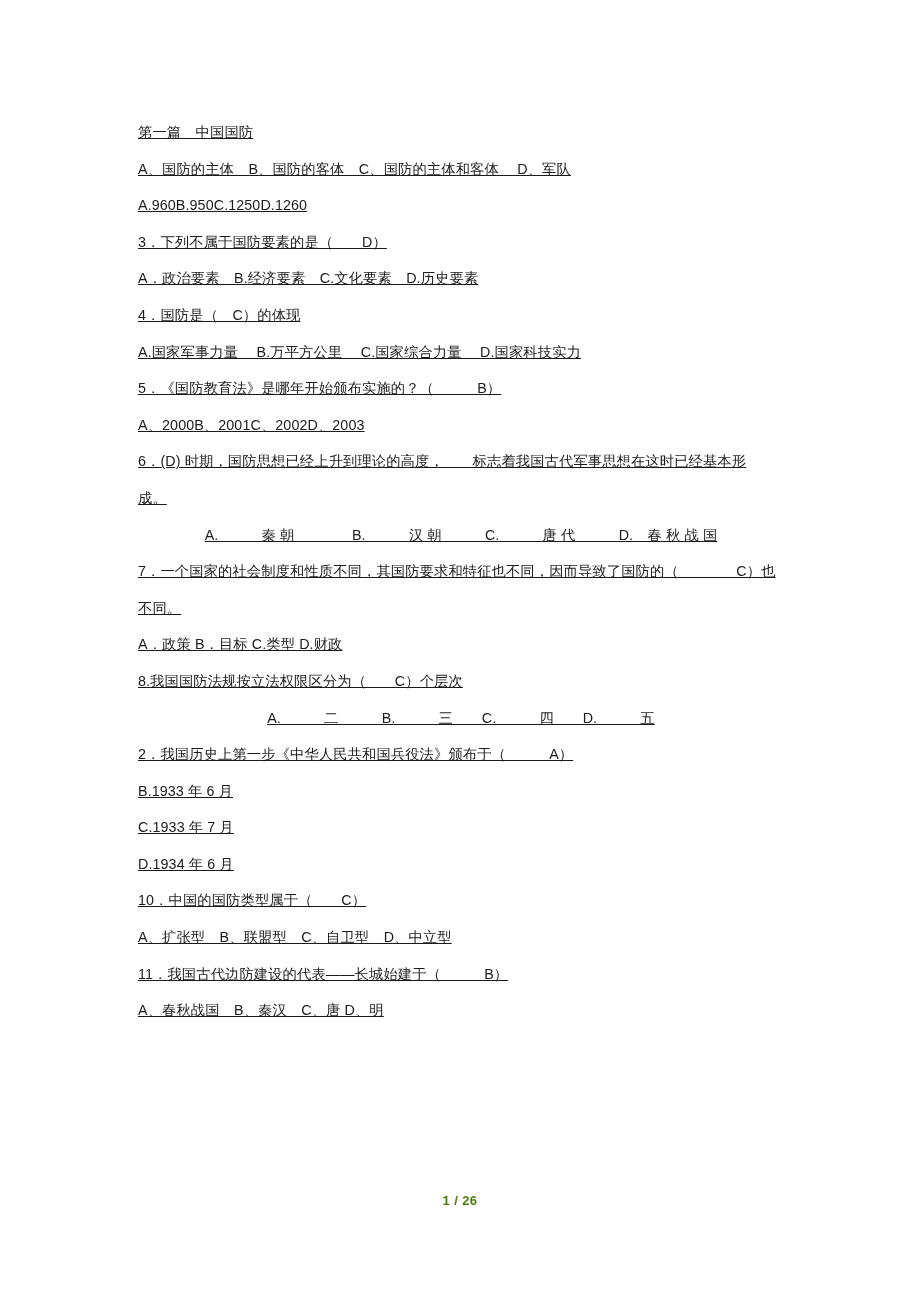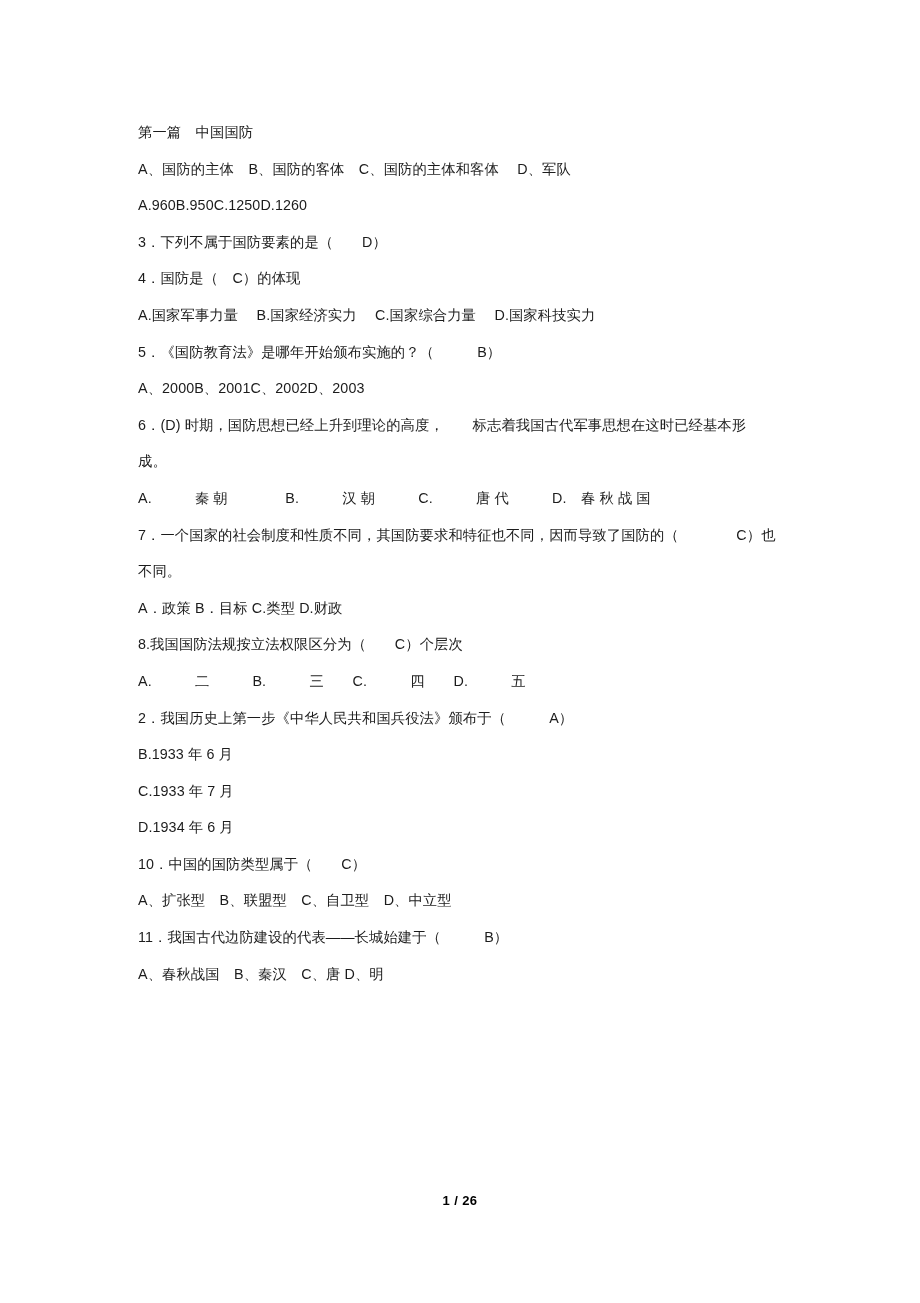--- a/index.html
+++ b/index.html
@@ -19,61 +19,64 @@
     height: 1303px;
     background: #ffffff;
     box-sizing: border-box;
     overflow: hidden;
   }
   .content {
     position: absolute;
     left: 138px;
     top: 114px;
     width: 646px;
+    text-decoration: underline;
   }
   .line {
     font-size: 14.3px;
     line-height: 36.6px;
     color: #1c1c1c;
     white-space: pre-wrap;
     letter-spacing: 0.1px;
   }
   
   .line.spread {
     white-space: pre;
+    text-align: center;
   }
   .footer {
     position: absolute;
     left: 0;
     right: 0;
     top: 1193px;
     text-align: center;
     font-size: 13px;
     font-weight: bold;
-    color: #000000;
+    color: #4d7c0f;
     letter-spacing: 0.4px;
   }
 </style>
 </head>
 <body>
 
 <div class="page">
 
   <div class="content">
 
     <div class="line">第一篇　中国国防</div>
 
     <div class="line">A、国防的主体　B、国防的客体　C、国防的主体和客体　 D、军队</div>
 
     <div class="line">A.960B.950C.1250D.1260</div>
 
     <div class="line">3．下列不属于国防要素的是（　　D）</div>
+    <div class="line">A．政治要素　B.经济要素　C.文化要素　D.历史要素</div>
 
     <div class="line">4．国防是（　C）的体现</div>
-    <div class="line">A.国家军事力量　 B.国家经济实力　 C.国家综合力量　 D.国家科技实力</div>
+    <div class="line">A.国家军事力量　 B.万平方公里　 C.国家综合力量　 D.国家科技实力</div>
 
     <div class="line">5．《国防教育法》是哪年开始颁布实施的？（　　　B）</div>
     <div class="line">A、2000B、2001C、2002D、2003</div>
 
     <div class="line">6．(D) 时期，国防思想已经上升到理论的高度，　　标志着我国古代军事思想在这时已经基本形</div>
     <div class="line">成。</div>
     <div class="line spread">A.　　　秦 朝　　　　B.　　　汉 朝　　　C.　　　唐 代　　　D.　春 秋 战 国</div>
 
     <div class="line">7．一个国家的社会制度和性质不同，其国防要求和特征也不同，因而导致了国防的（　　　　C）也</div>
     <div class="line">不同。</div>

